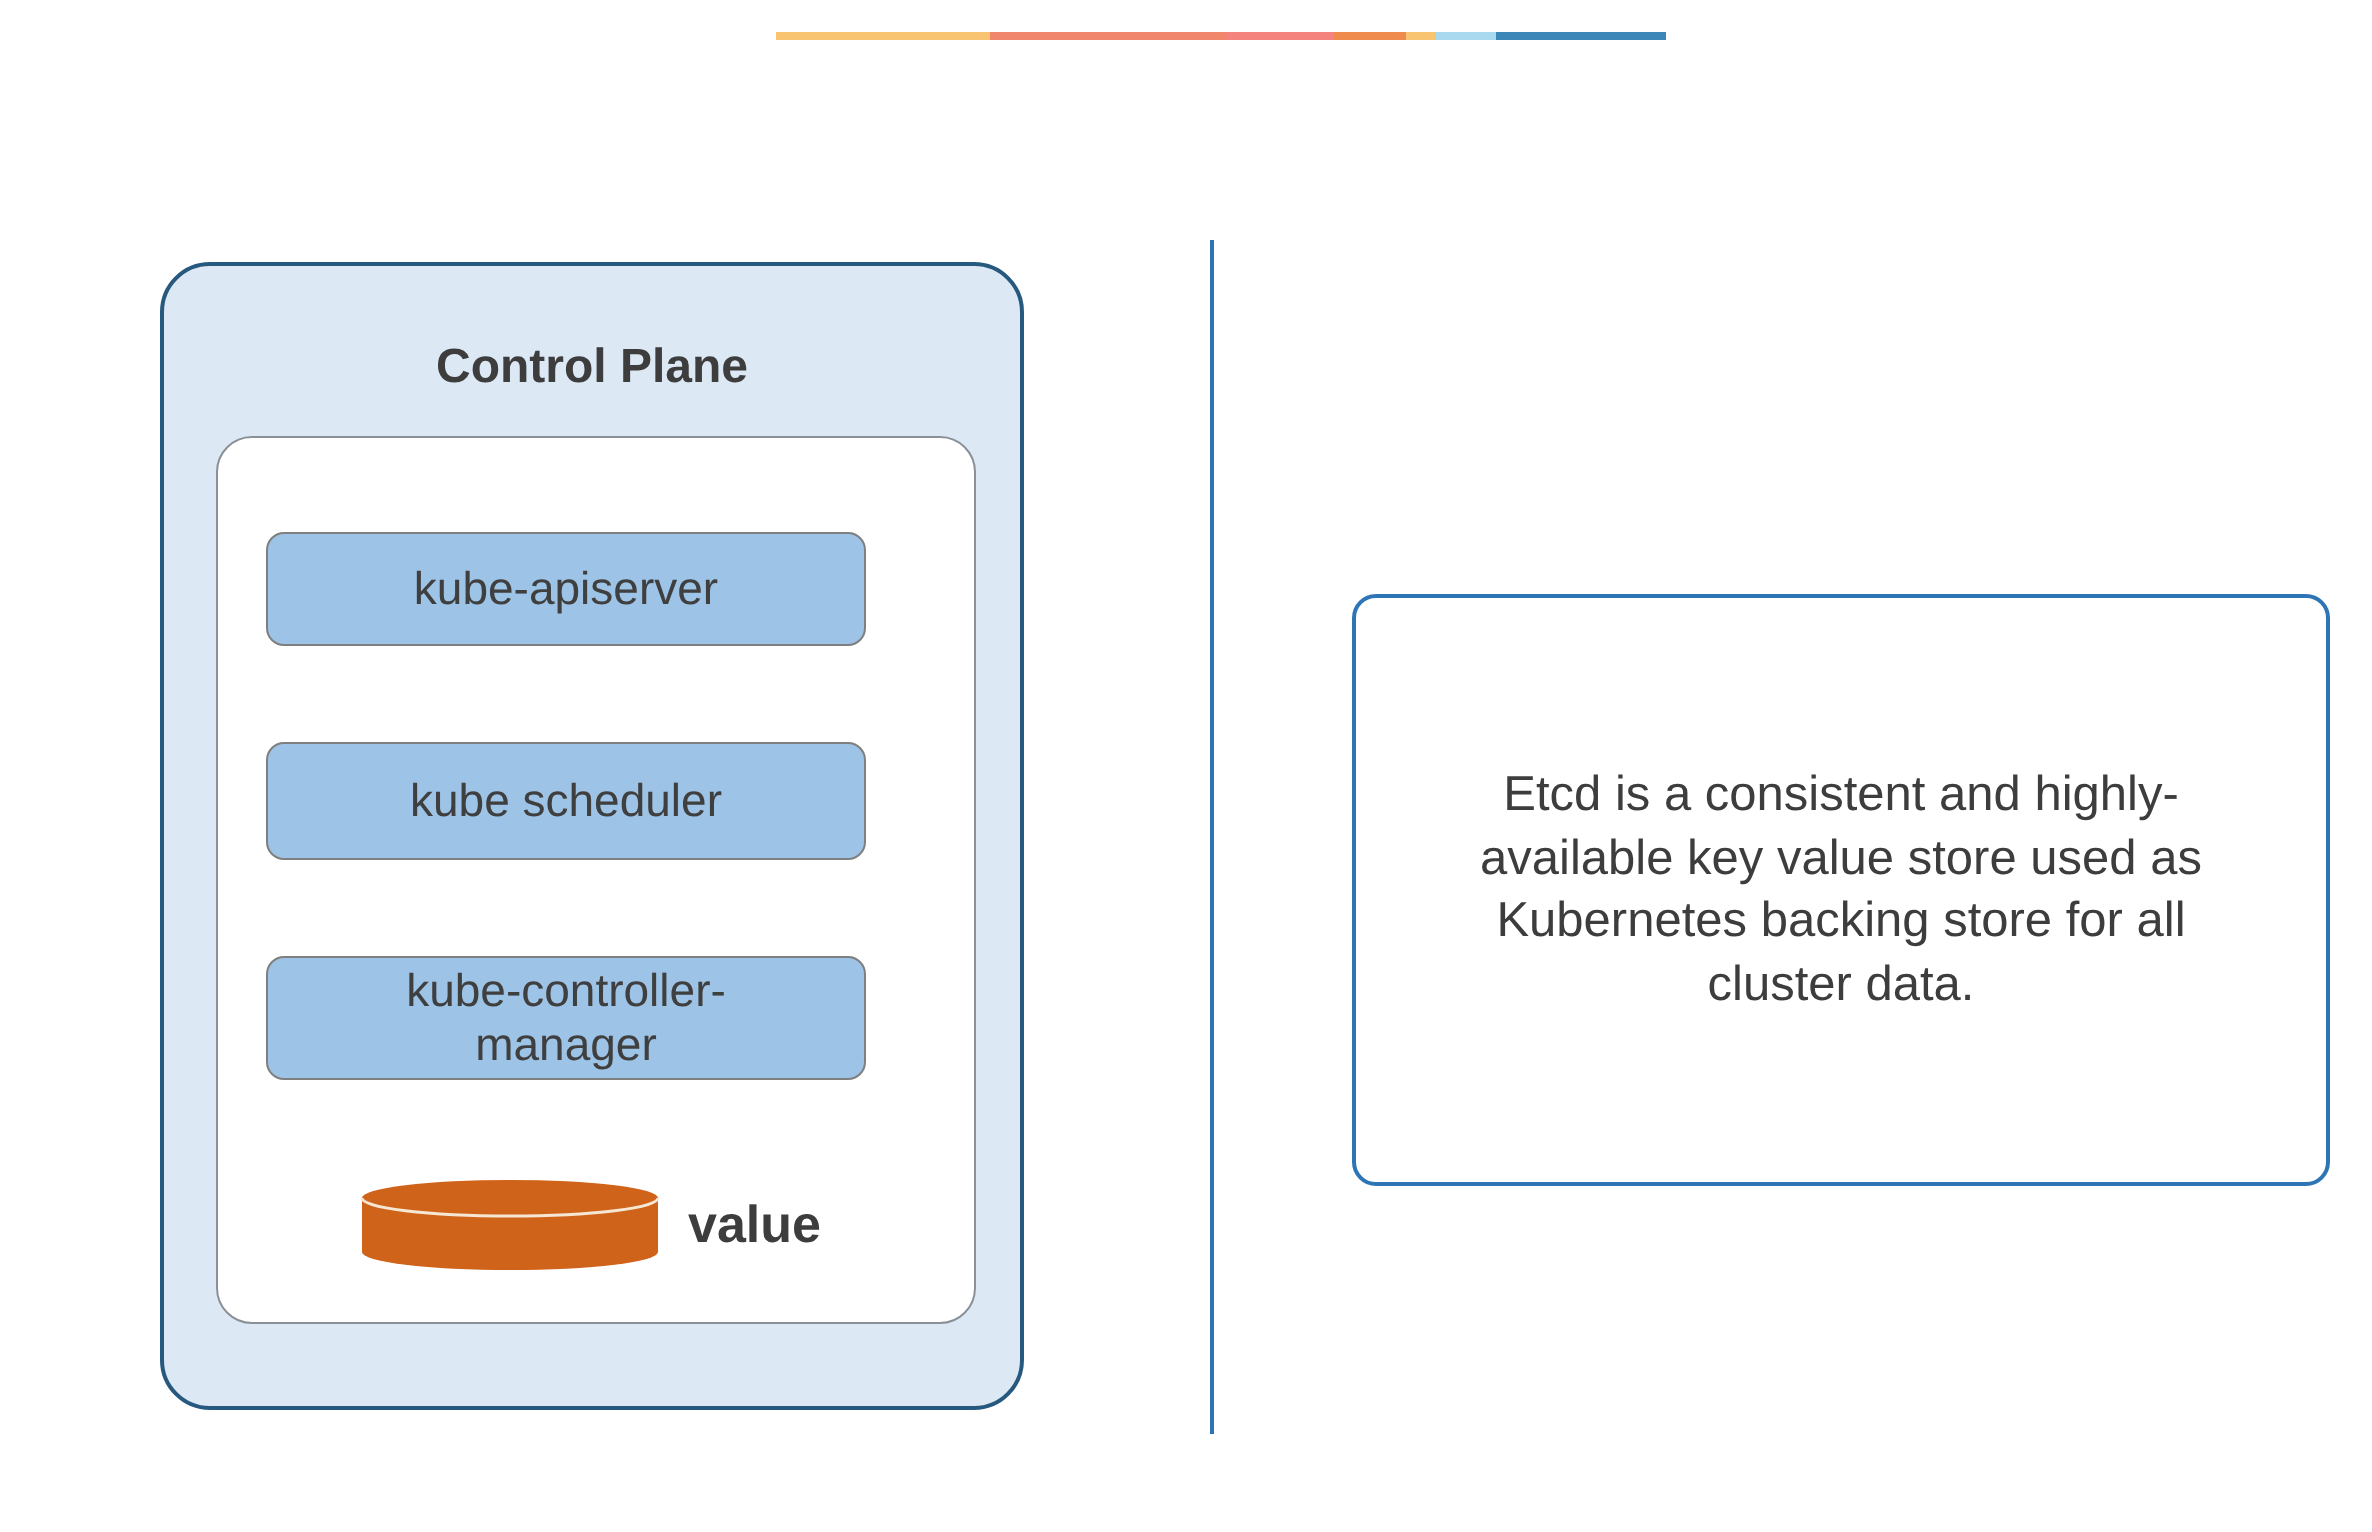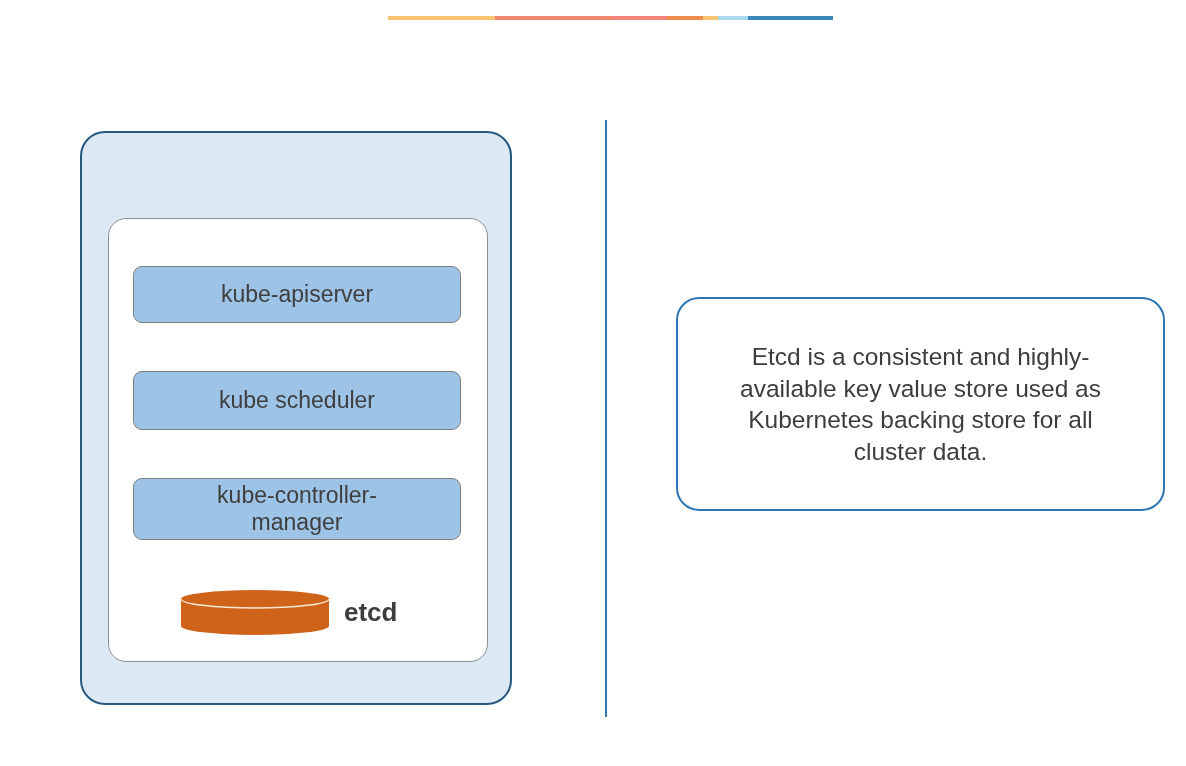--- a/index.html
+++ b/index.html
@@ -35,21 +35,21 @@
     border:2.5px solid var(--outer-box-border);
     border-radius:25px;
   }
   .cp-title{position:absolute;top:37px;left:0;width:100%;text-align:center;
     font-size:24px;font-weight:bold;color:var(--text);}
   .inner-panel{
     position:absolute;left:26px;top:85px;width:380px;height:444px;
     background:#ffffff;border:1.4px solid var(--inner-panel-border);border-radius:18px;
   }
   .component-box{
-    position:absolute;left:24px;width:328px;
+    position:absolute;left:24px;width:300px;
     background:var(--component-fill);
     border:1.4px solid var(--component-border);
     border-radius:9px;
     display:flex;align-items:center;justify-content:center;
     font-size:23px;color:#3F3F3F;text-align:center;
     white-space:pre-line;line-height:27px;
   }
   .cb-1{top:47px;height:57px;}
   .cb-2{top:152px;height:59px;}
   .cb-3{top:259px;height:62px;}
@@ -58,22 +58,22 @@
   .etcd-cyl{display:block;}
   .cyl-fill{fill:var(--etcd-cylinder);}
   .cyl-rim{fill:none;stroke:var(--etcd-cylinder-rim);stroke-width:1.5px;}
   .etcd-label{margin-left:14px;font-size:26px;font-weight:bold;color:var(--text);}
 
   
   .divider{position:absolute;left:605px;top:120px;width:2px;height:597px;background:var(--divider);}
 
   
   .info-box{
-    position:absolute;left:676px;top:297px;width:489px;height:214px;
-    background:#ffffff;border:2.5px solid var(--info-border);border-radius:23px;
+    position:absolute;left:676px;top:297px;width:489px;height:296px;
+    background:#ffffff;border:2.5px solid var(--info-border);border-radius:12px;
     display:flex;align-items:center;justify-content:center;
   }
   .info-text{
     font-size:24.5px;line-height:31.5px;text-align:center;color:var(--text);
     white-space:pre-line;width:100%;
   }
 </style>
 </head>
 <body>
 
@@ -85,41 +85,42 @@
         <span style="background: rgb(240, 134, 108); width: 118px;"></span>
         <span style="background: rgb(244, 131, 126); width: 54px;"></span>
         <span style="background: rgb(239, 139, 77); width: 36px;"></span>
         <span style="background: rgb(248, 196, 113); width: 15px;"></span>
         <span style="background: rgb(169, 217, 238); width: 30px;"></span>
         <span style="background: rgb(61, 135, 184); width: 85px;"></span>
       </div>
   </div>
 
   <div class="outer-box">
+    <div class="cp-title">Control Plane</div>
 
     <div class="inner-panel">
       <div class="component-box cb-1">
         <span>kube-apiserver</span>
       </div>
       <div class="component-box cb-3">
         <span>kube-controller-
 manager</span>
       </div>
       <div class="component-box cb-2">
         <span>kube scheduler</span>
       </div>
 
       <div class="etcd-group">
         <svg class="etcd-cyl" width="150" height="47" viewBox="0 0 150 47" aria-hidden="true">
           <ellipse class="cyl-fill" cx="75" cy="37" rx="74" ry="9"></ellipse>
           <rect class="cyl-fill" x="1" y="10" width="148" height="27"></rect>
           <ellipse class="cyl-fill" cx="75" cy="10" rx="74" ry="9"></ellipse>
           <path class="cyl-rim" d="M1,10 A74,9 0 0 0 149,10"></path>
         </svg>
-        <span class="etcd-label">etcd</span>
+        <span class="etcd-label">value</span>
       </div>
     </div>
   </div>
 
   <div class="divider"></div>
 
   <div class="info-box">
     <div class="info-text">Etcd is a consistent and highly-
 available key value store used as
 Kubernetes backing store for all

